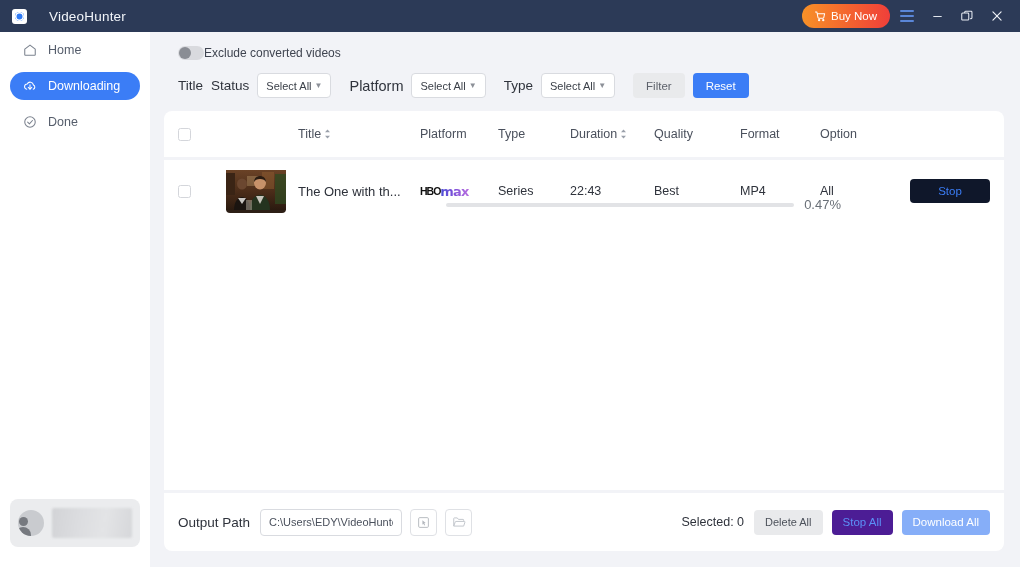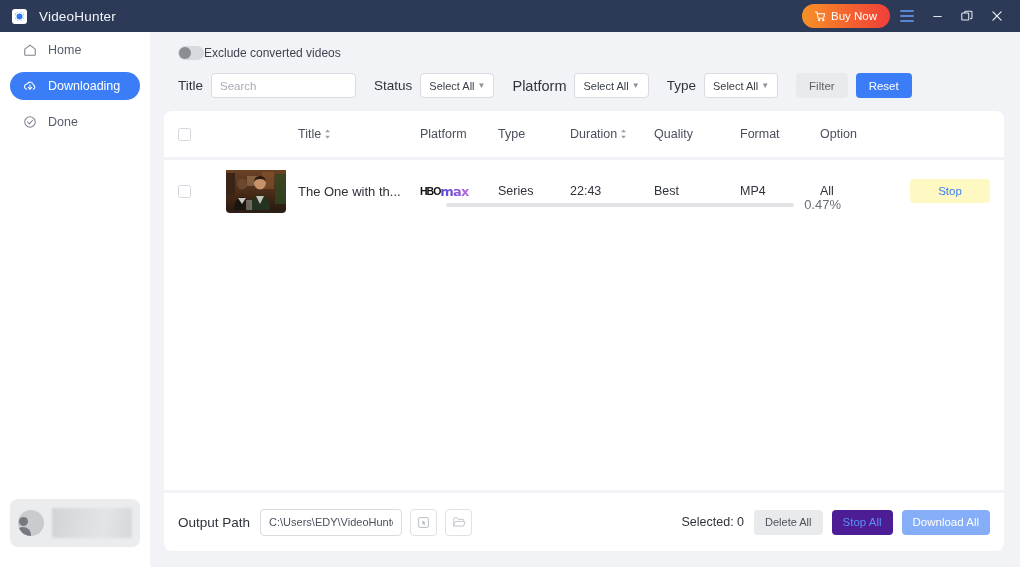--- a/index.html
+++ b/index.html
@@ -12,21 +12,21 @@
   .app { position: relative; width: 1020px; height: 567px; display: flex; flex-direction: column; }
 
   
   .titlebar {
     height: 32px; flex: 0 0 32px;
     background: #2c3a57;
     display: flex; align-items: center;
     padding: 0 10px 0 12px;
     color: #ffffff;
   }
-  .brand { display: flex; align-items: flex-start; gap: 12px; }
+  .brand { display: flex; align-items: flex-start; gap: 22px; }
   .brand-logo {
     width: 15px; height: 15px; border-radius: 3px;
     background: #ffffff;
     display: flex; align-items: center; justify-content: center;
   }
   .brand-logo .dot {
     width: 9px; height: 9px; border-radius: 50%;
     background: #2f7bf6;
     box-shadow: inset 0 0 0 1.5px #ffffff, inset 0 0 0 2.5px #2f7bf6;
   }
@@ -195,21 +195,21 @@
   .progress-wrap {
     position: absolute; left: 282px; right: 163px; top: 37px;
     display: flex; align-items: center; gap: 10px;
   }
   .track { flex: 1; height: 4px; border-radius: 2px; background: #e2e3e6; overflow: hidden; }
   .track .fill { height: 100%; width: 0.8%; background: #3b7df6; border-radius: 2px; }
   .pct { font-size: 13px; color: #6a7078; white-space: nowrap; }
 
   .btn-stop {
     width: 80px; height: 24px; border: none; border-radius: 4px;
-    background: #fef9c3; color: #3b7df6; font-size: 11.5px; cursor: pointer; font-family: inherit;
+    background: #0f172a; color: #3b7df6; font-size: 11.5px; cursor: pointer; font-family: inherit;
   }
 
   
   .bottom {
     height: 58px; flex: 0 0 58px; margin-top: 3px;
     border-radius: 0 0 8px 8px;
     display: flex; align-items: center; padding: 0 14px;
   }
   .out-label { font-size: 13.5px; color: #2f333c; margin-right: 10px; }
   .out-path {
@@ -334,21 +334,20 @@
 
       <div class="toggle-row">
         <span class="switch">
             <span class="knob"></span>
           </span>
         <span class="toggle-label">Exclude converted videos</span>
       </div>
 
       <div class="filters">
         <span class="f-label">Title</span>
-        <input class="search-input" placeholder="Search" style="">
 
         <span class="f-label">Status</span>
         <span class="select">
           <span>Select All</span>
           <span class="caret">▼</span>
         </span>
 
         <span class="f-label big">Platform</span>
         <span class="select">
           <span>Select All</span>

